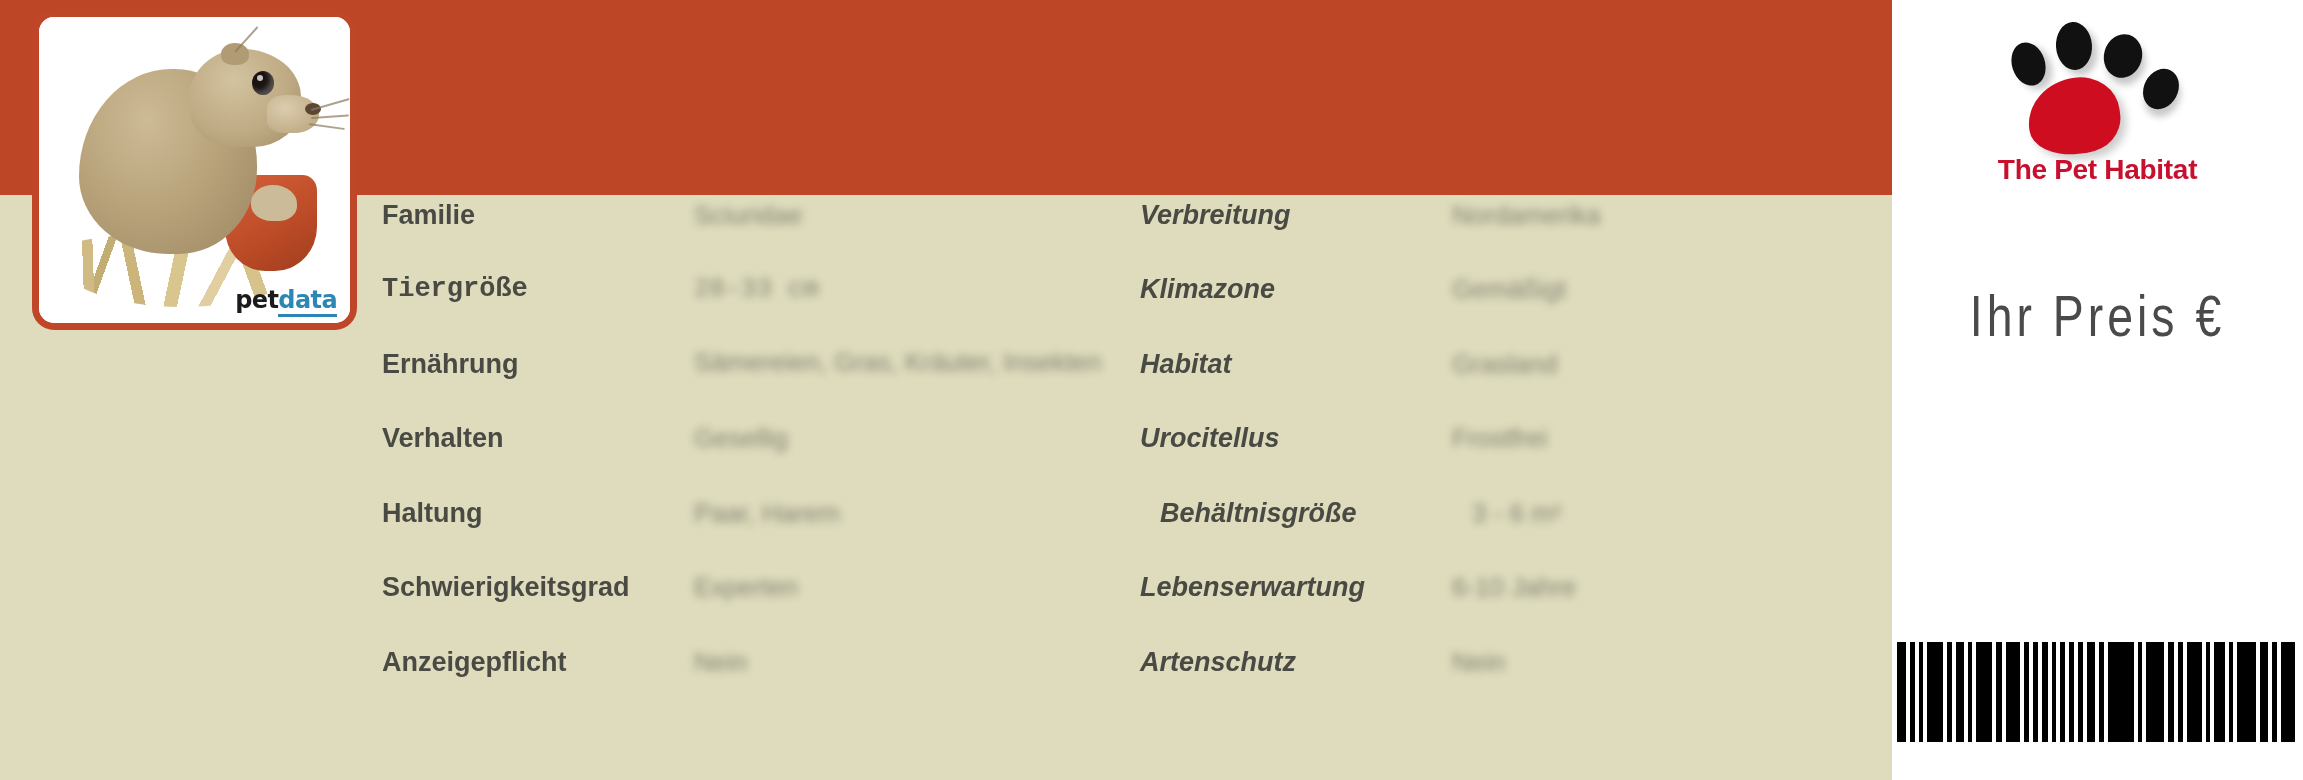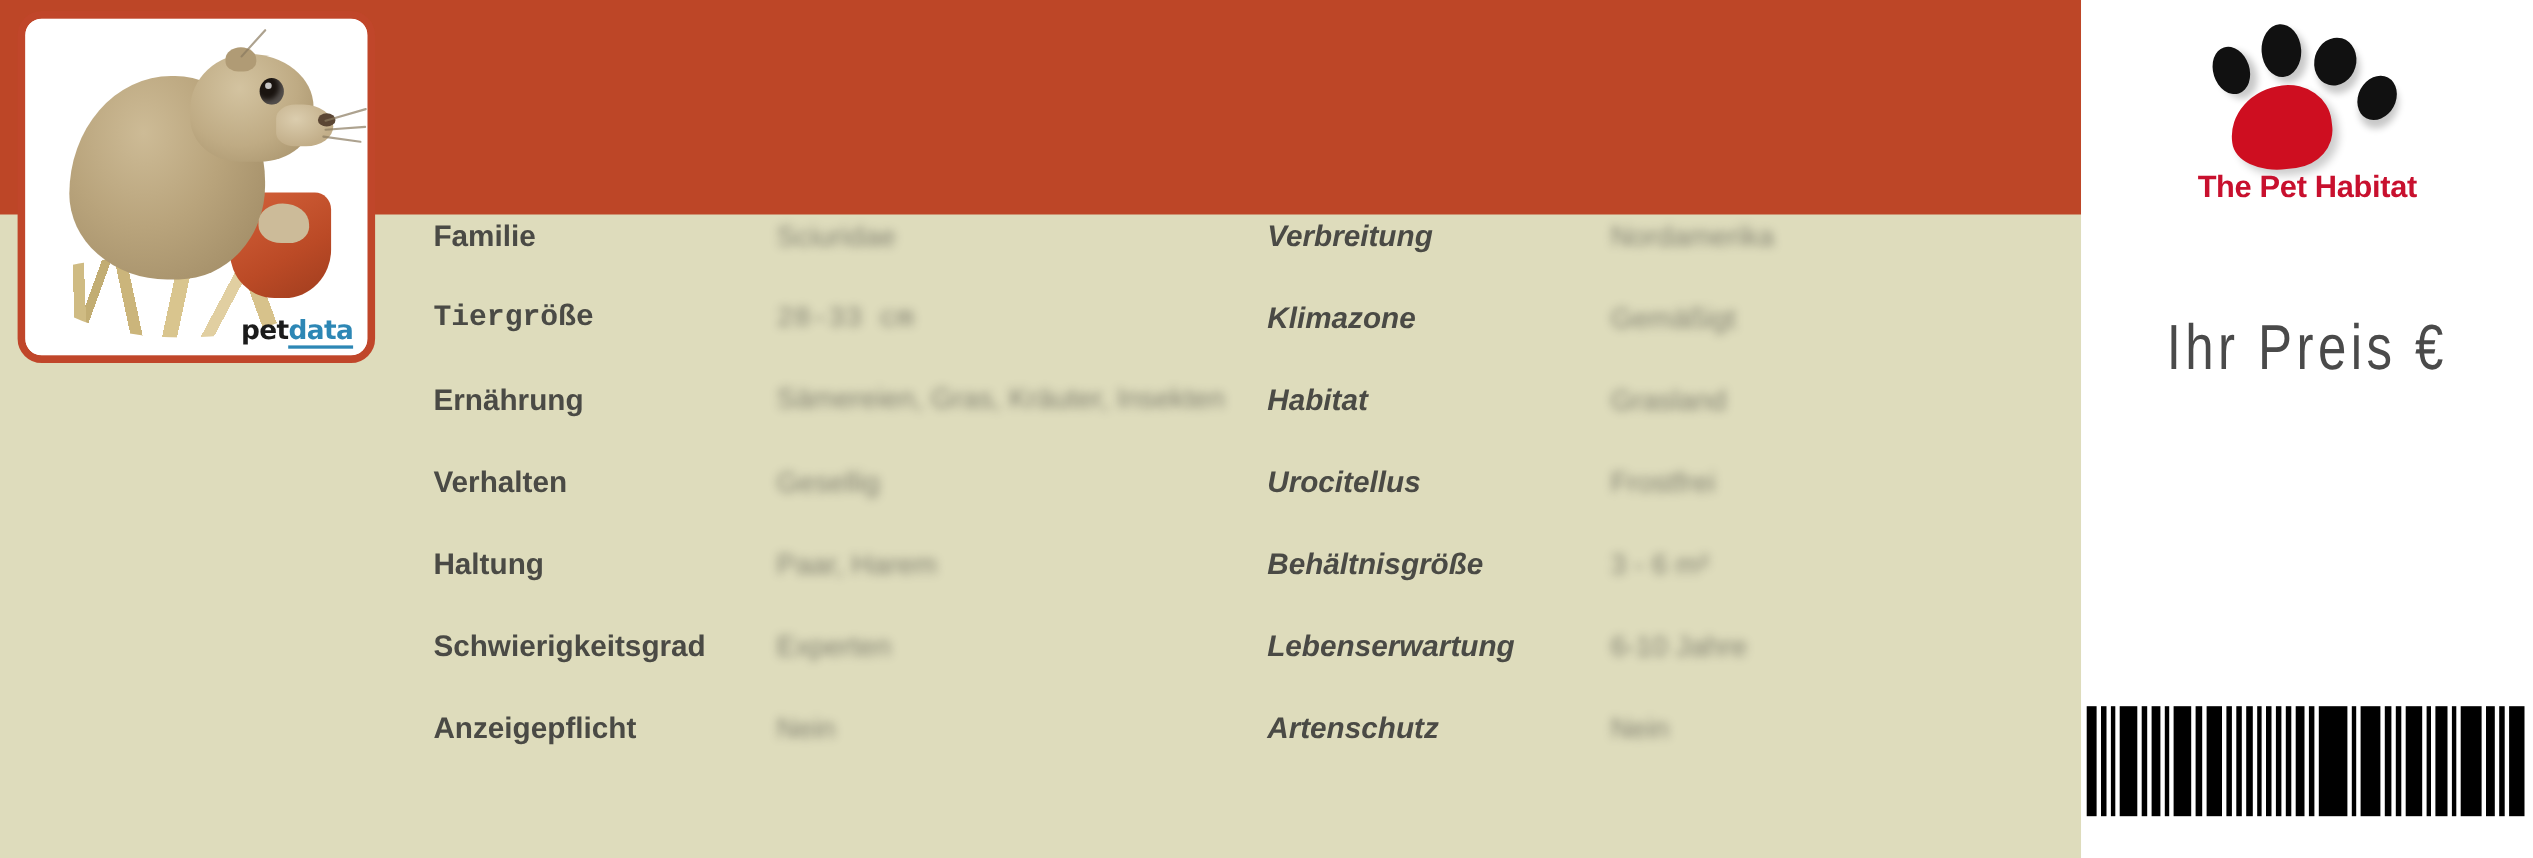--- a/index.html
+++ b/index.html
@@ -31,21 +31,21 @@
     white-space:nowrap;margin:0 0 4px 0;
   }
   .common-name{
     font-size:41px;font-style:italic;color:#ffffff;font-weight:400;
     line-height:1.05;white-space:nowrap;margin:0;
     transform:scaleX(.97);transform-origin:center;
   }
 
   
   .photo-frame{
-    position:absolute;left:16px;top:10px;width:325px;height:320px;
+    position:absolute;left:32px;top:10px;width:325px;height:320px;
     background:#ffffff;border:7px solid #c0462a;border-radius:22px;
     box-sizing:border-box;overflow:hidden;
   }
   .photo-inner{position:absolute;inset:0;background:#fff;}
   
   .sq-body{
     position:absolute;left:40px;top:52px;width:178px;height:185px;
     background:radial-gradient(ellipse at 38% 28%,#cdbb96 0%,#b9a47c 45%,#9c8761 100%);
     border-radius:52% 46% 44% 50%/58% 52% 46% 42%;
   }
@@ -110,21 +110,21 @@
   .petdata .pd-data{color:#2d87b5;border-bottom:3px solid #2d87b5;}
 
   
   .attrs{
     position:absolute;left:0;top:195px;width:1892px;height:585px;
   }
   .col{position:absolute;top:0;width:760px;}
   .col-left{left:382px;}
   .col-right{left:1140px;}
   .row{
-    position:absolute;left:12px;width:760px;height:40px;
+    position:absolute;left:0;width:760px;height:40px;
     display:flex;align-items:flex-start;
   }
   .lbl{
     font-size:27px;font-weight:bold;color:#4a4a45;
     white-space:nowrap;line-height:40px;
   }
   .val{
     position:absolute;left:312px;top:0;width:430px;
     font-size:26px;color:#4a4a45;line-height:40px;
     filter:blur(4.2px);opacity:.62;
@@ -245,21 +245,21 @@
             <div class="val">Gemäßigt</div>
           </div>
           <div class="row" style="top: 149px;">
             <div class="lbl">Habitat</div>
             <div class="val">Grasland</div>
           </div>
           <div class="row" style="top: 223px;">
             <div class="lbl">Urocitellus</div>
             <div class="val">Frostfrei</div>
           </div>
-          <div class="row" style="top: 298px;">
+          <div class="row" style="top: 298px; margin-left: 20px;">
             <div class="lbl">Behältnisgröße</div>
             <div class="val">3 - 6 m²</div>
           </div>
           <div class="row" style="top: 372px;">
             <div class="lbl">Lebenserwartung</div>
             <div class="val">6-10 Jahre</div>
           </div>
           <div class="row" style="top: 447px;">
             <div class="lbl">Artenschutz</div>
             <div class="val">Nein</div>

